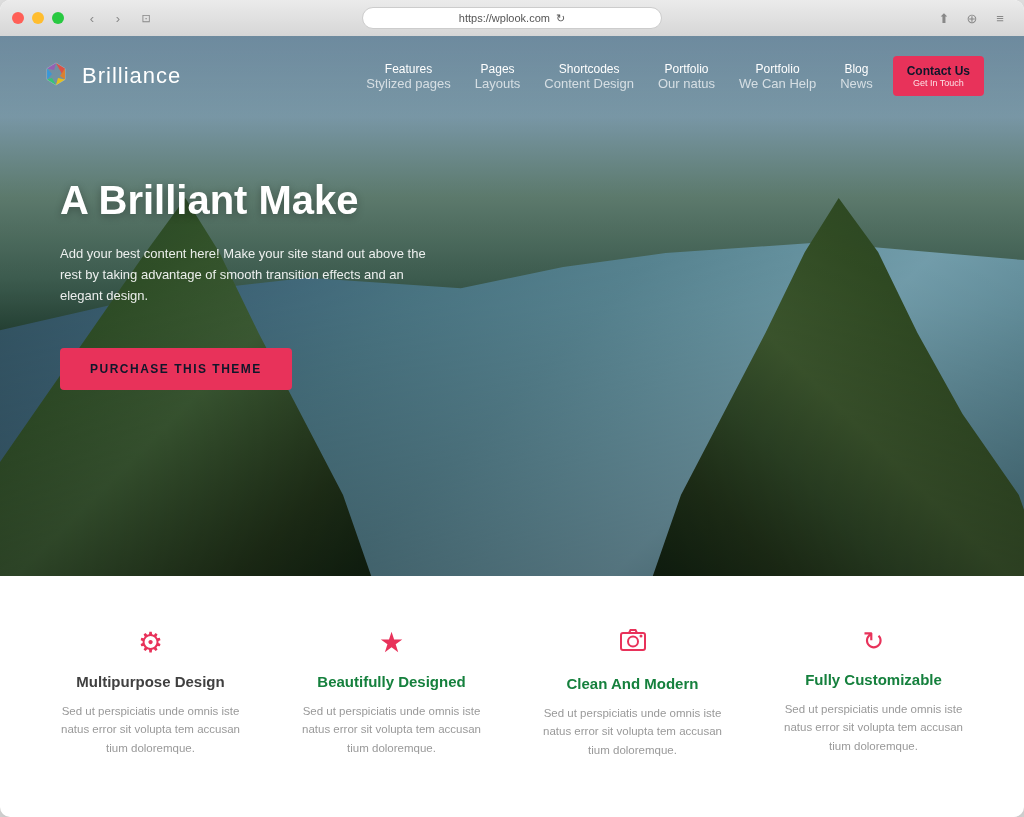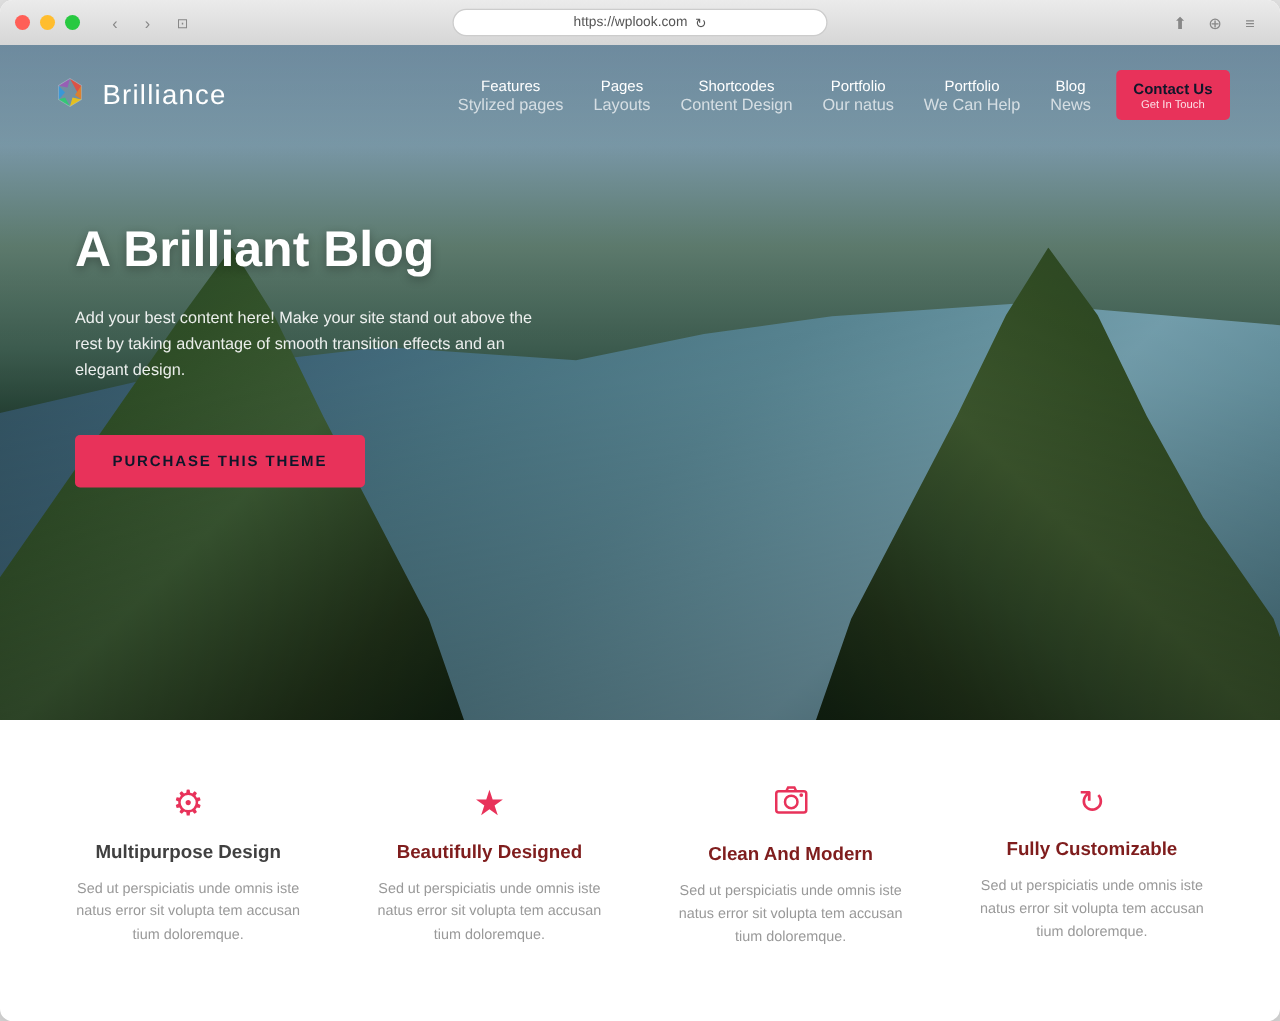--- a/index.html
+++ b/index.html
@@ -372,21 +372,21 @@
     }
 
     .feature-title {
       font-size: 15px;
       font-weight: 700;
       color: #404040;
       margin-bottom: 12px;
     }
 
     .feature-title.teal {
-      color: #7f1d1d;
+      color: #15803d;
     }
 
     .feature-desc {
       font-size: 11.5px;
       color: #999;
       line-height: 1.6;
     }
   </style>
 </head>
 <body>
@@ -469,21 +469,21 @@
             <span class="nav-sub">News</span>
           </div>
           <div class="nav-contact">
             <div class="nav-label">Contact Us</div>
             <div class="nav-sub">Get In Touch</div>
           </div>
         </div>
       </nav>
 
       <div class="hero-content">
-        <h1 class="hero-title">A Brilliant Blog</h1>
+        <h1 class="hero-title">A Brilliant Make</h1>
         <p class="hero-desc">Add your best content here! Make your site stand out above the rest by taking advantage of smooth transition effects and an elegant design.</p>
         <button class="cta-btn">PURCHASE THIS THEME</button>
       </div>
     </div>
 
     <div class="features">
 
       <div class="feature-item">
         <div class="feature-icon">⚙</div>
         <div class="feature-title">Multipurpose Design</div>

